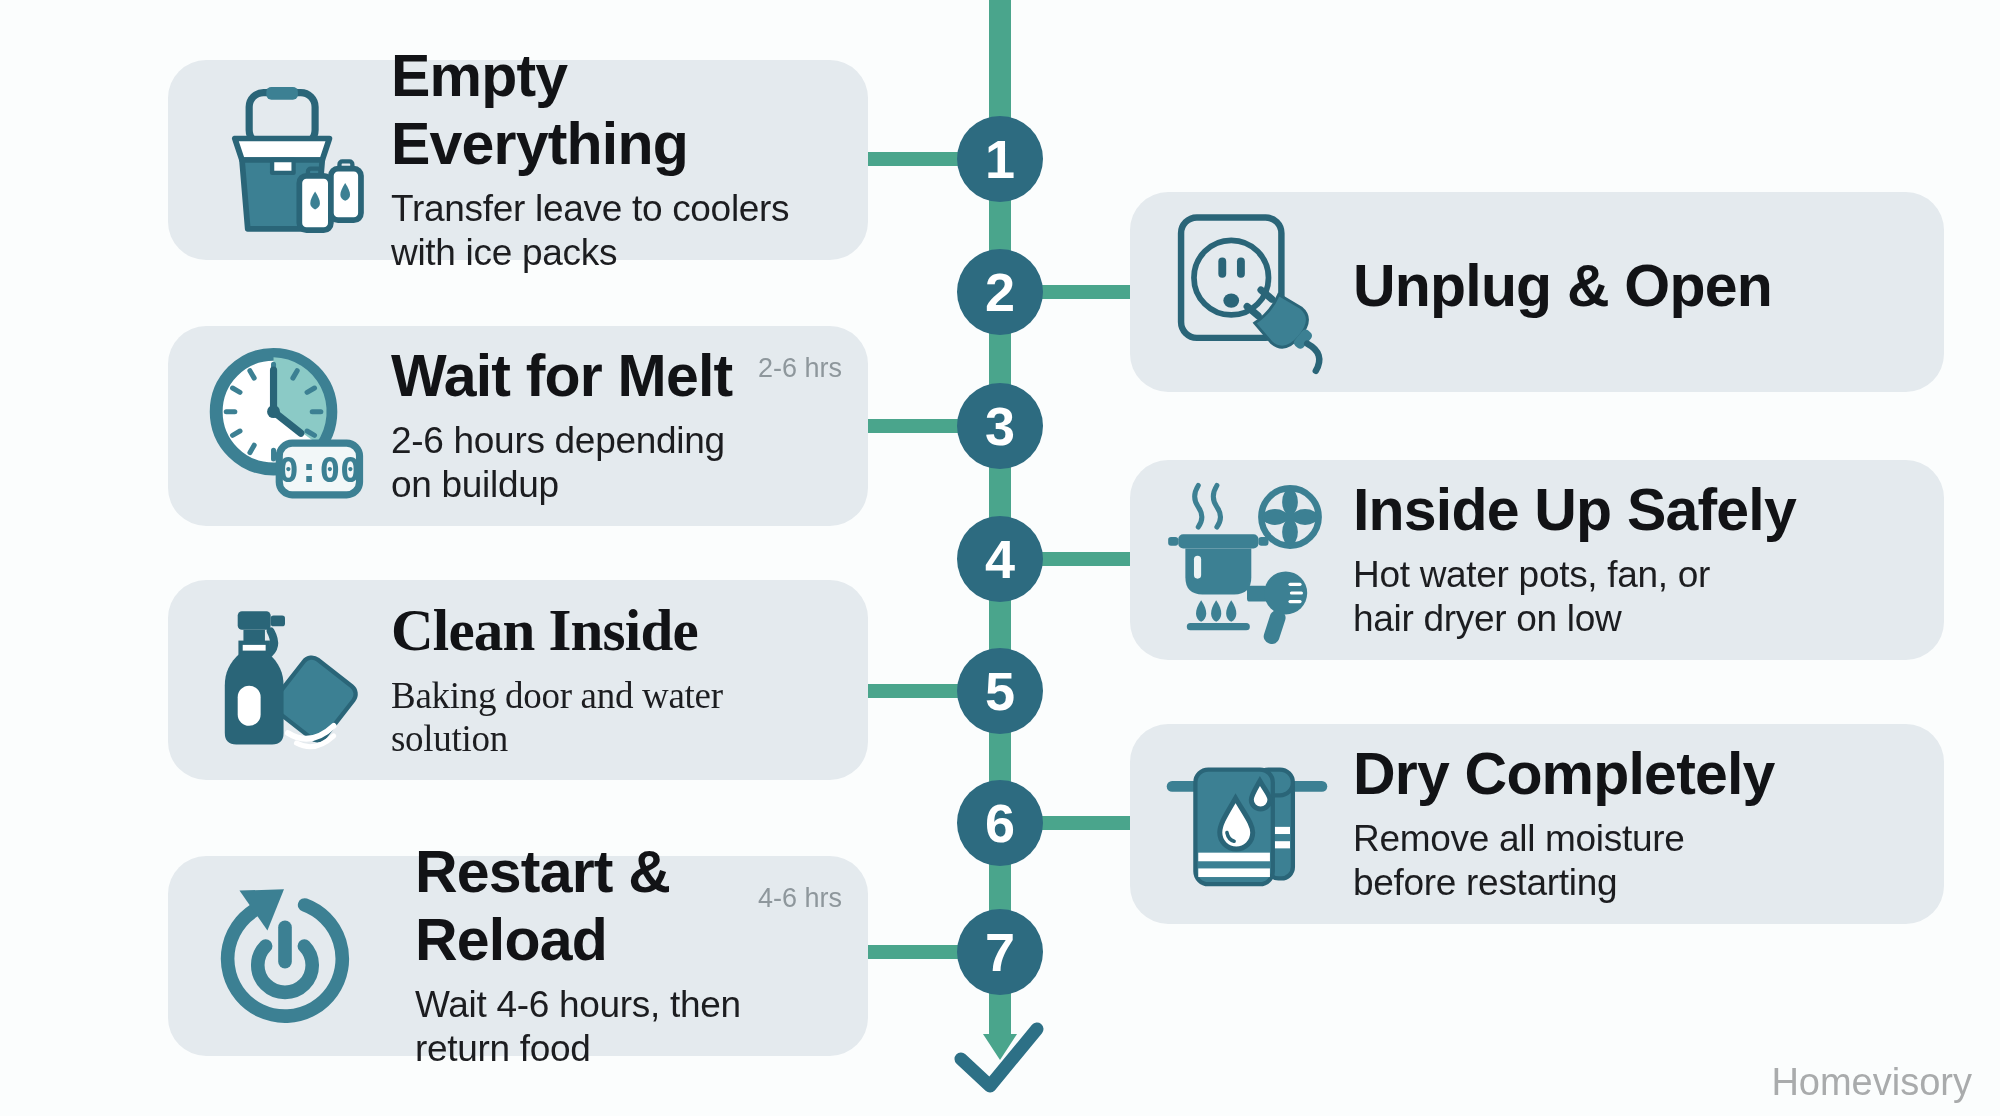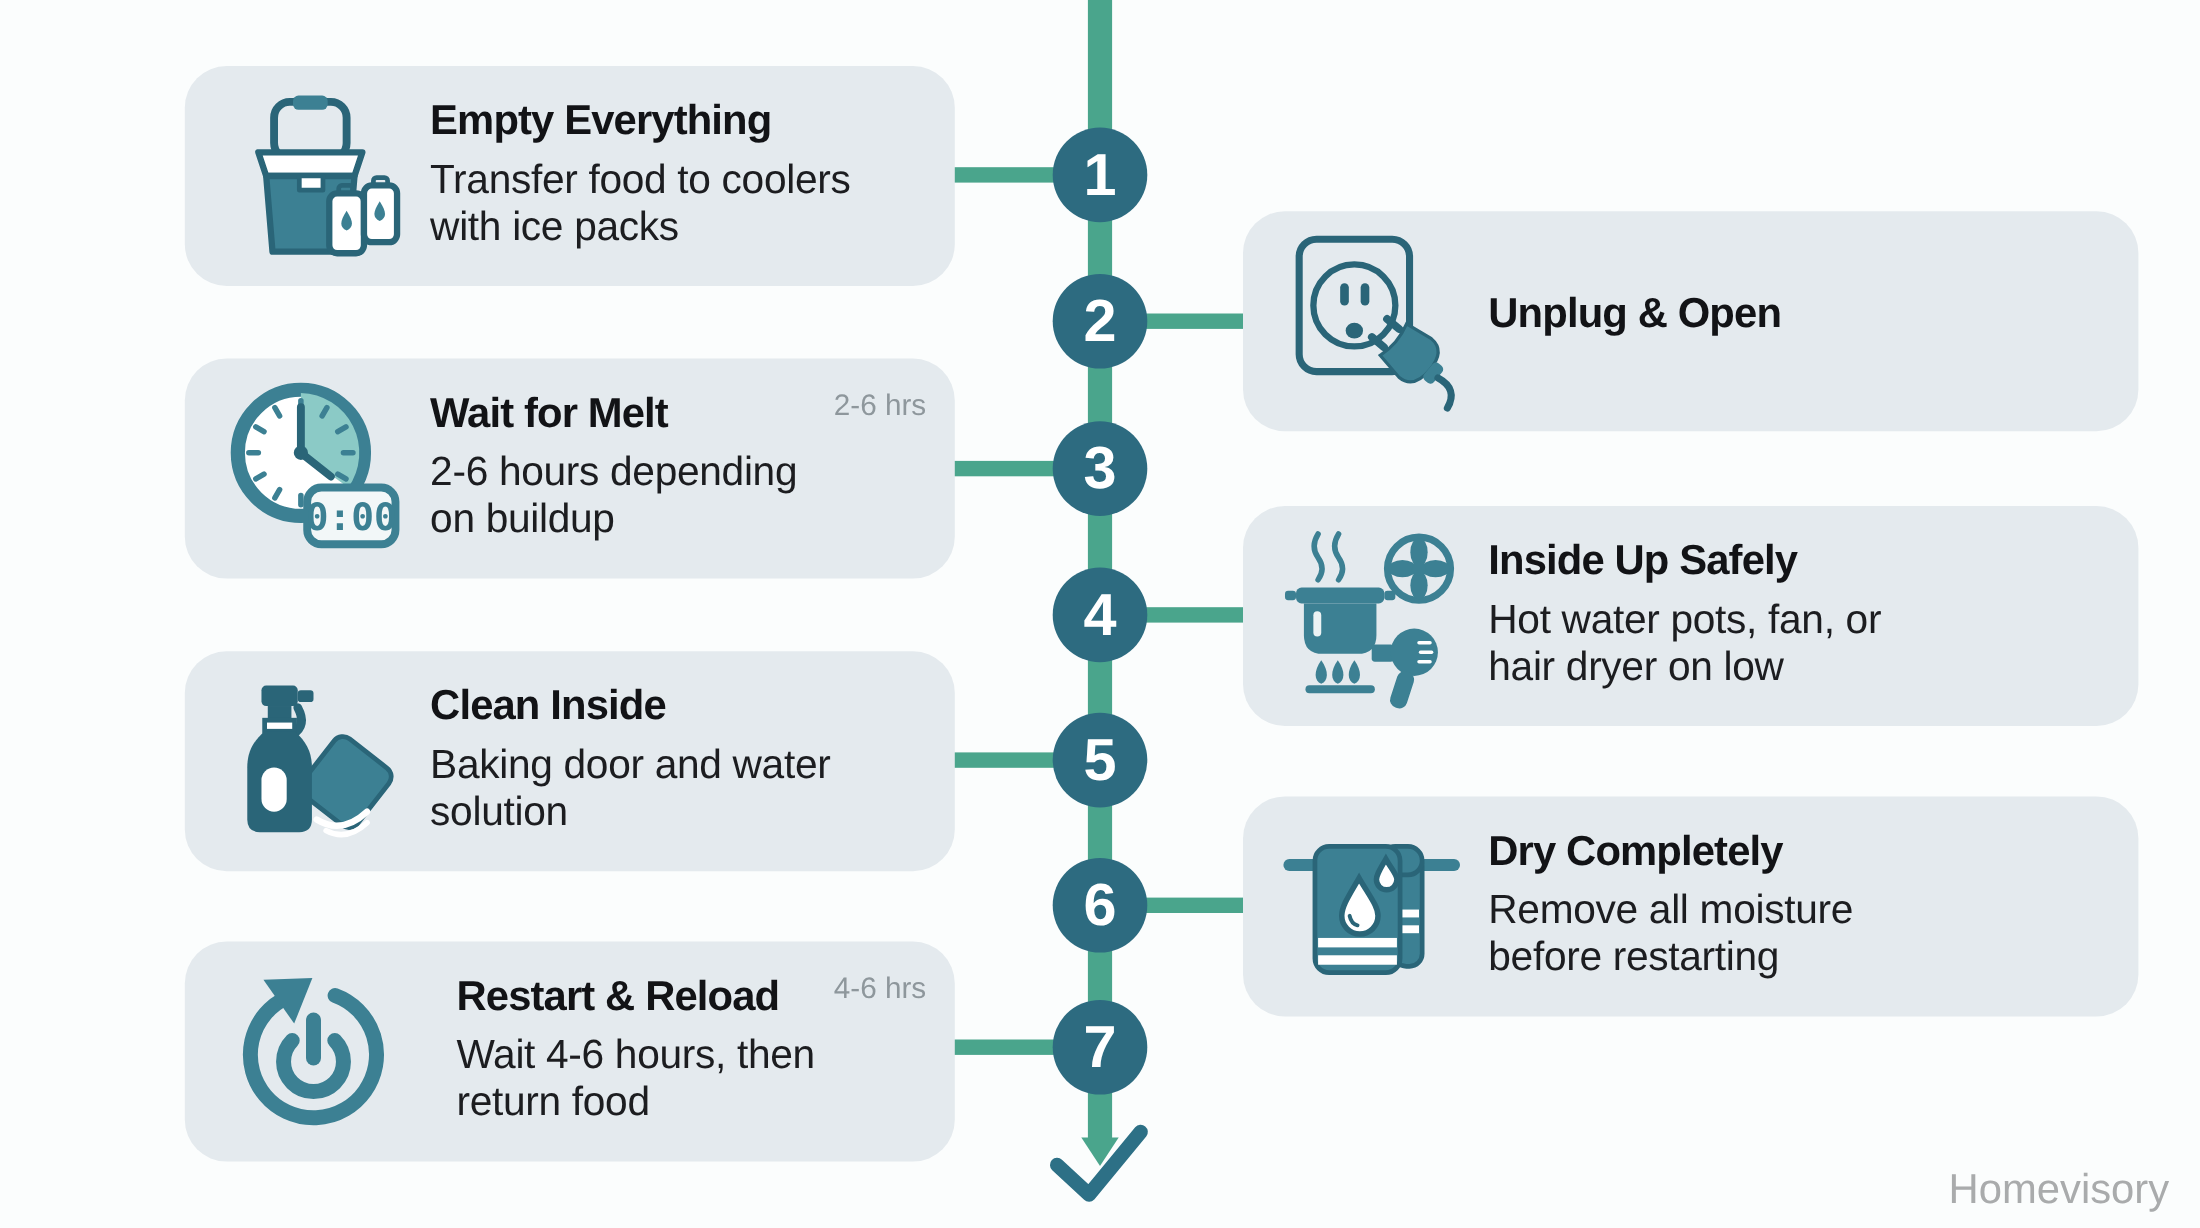--- a/index.html
+++ b/index.html
@@ -22,21 +22,21 @@
   .check-svg{position:absolute;left:945px;top:1012px;z-index:4;}
 
   .card{position:absolute;height:200px;background:var(--card-bg);border-radius:38px;
         display:flex;align-items:center;z-index:2;}
   .card.left{left:168px;width:700px;}
   .card.right{left:1130px;width:814px;}
   .icon-wrap{flex:none;width:185px;height:182px;margin-left:24px;display:flex;
              align-items:center;justify-content:center;}
   .icon-wrap svg{width:172px;height:172px;}
   .txt{margin-left:14px;margin-top:-4px;}
-  .title{font-size:38px;font-weight:700;color:var(--title);letter-spacing:-0.8px;margin-bottom:9px;}
+  .title{font-size:59px;font-weight:700;color:var(--title);letter-spacing:-0.8px;margin-bottom:9px;}
   .desc{font-size:37px;color:var(--description);line-height:1.17;white-space:pre-line;letter-spacing:-0.3px;}
   .badge{position:absolute;top:27px;right:26px;font-size:27px;color:var(--badge);}
   .watermark{position:absolute;right:28px;bottom:12px;font-size:38px;color:var(--watermark);}
 </style>
 </head>
 <body>
 
 <div class="canvas">
 
   <div class="vline"></div>
@@ -88,21 +88,21 @@
           <rect x="70" y="71" width="22" height="38" rx="5" fill="#ffffff" stroke-width="4"></rect>
           <path d="M81 82 c-4.5 7 -4.5 10.5 0 12.5 c4.5 -2 4.5 -5.5 0 -12.5 Z" fill="var(--icon-main)" stroke="none"></path>
           <rect x="98" y="61" width="9" height="7" rx="2" fill="none" stroke-width="3"></rect>
           <rect x="92" y="66" width="21" height="36" rx="5" fill="#ffffff" stroke-width="4"></rect>
           <path d="M102 76 c-4.5 7 -4.5 10.5 0 12.5 c4.5 -2 4.5 -5.5 0 -12.5 Z" fill="var(--icon-main)" stroke="none"></path>
         </g>
       </svg>
     </div>
     <div class="txt">
       <div class="title">Empty Everything</div>
-      <div class="desc">Transfer food to coolers
+      <div class="desc">Transfer leave to coolers
 with ice packs</div>
     </div>
   </div>
 
   <div class="card right" style="top:192px;">
     <div class="icon-wrap">
       <svg viewBox="0 0 120 120">
         <rect x="14" y="8" width="70" height="84" rx="11" fill="none" stroke="var(--icon-dark)" stroke-width="4.5"></rect>
         <circle cx="49" cy="50" r="26" fill="none" stroke="var(--icon-dark)" stroke-width="4"></circle>
         <rect x="40" y="36" width="5.5" height="14" rx="2.7" fill="var(--icon-dark)"></rect>
@@ -196,21 +196,21 @@
         </g>
       </svg>
     </div>
     <div class="txt">
       <div class="title">Inside Up Safely</div>
       <div class="desc">Hot water pots, fan, or
 hair dryer on low</div>
     </div>
   </div>
 
-  <div class="card left" style="top:592px;">
+  <div class="card left" style="top:580px;font-family:Liberation Serif, serif;">
     <div class="icon-wrap">
       <svg viewBox="0 0 120 120">
         <g transform="rotate(38 80 74)">
           <rect x="58" y="50" width="44" height="46" rx="7" fill="var(--icon-main)" stroke="var(--icon-dark)" stroke-width="3"></rect>
         </g>
         <path d="M62 97 q16 10 32 -5" stroke="#ffffff" stroke-width="4" fill="none" stroke-linecap="round"></path>
         <path d="M68 104 q13 7 26 -5" stroke="#ffffff" stroke-width="3.5" fill="none" stroke-linecap="round"></path>
         <g fill="var(--icon-dark)">
           <rect x="27" y="12" width="23" height="13" rx="3"></rect>
           <rect x="50" y="15" width="10" height="7.5" rx="2"></rect>

